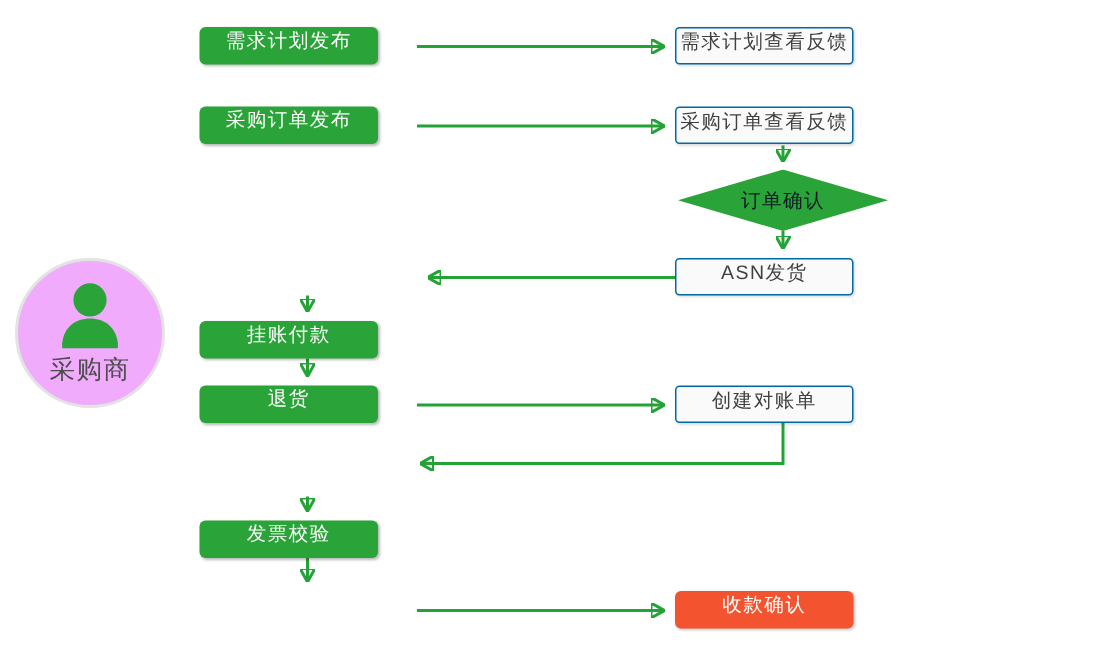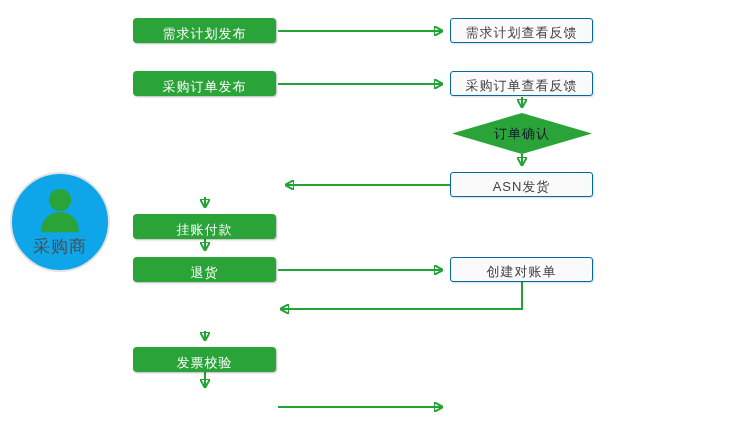--- a/index.html
+++ b/index.html
@@ -4,37 +4,37 @@
 <style>
   html,body{margin:0;padding:0;background:#ffffff;}
   body{font-family:"Liberation Sans","DejaVu Sans",sans-serif;}
   .stage{position:relative;width:731px;height:436px;background:#ffffff;overflow:hidden;}
 
   
   .connectors{position:absolute;left:0;top:0;width:731px;height:436px;pointer-events:none;}
   .connectors path{fill:none;stroke:#23a336;stroke-width:2;}
 
   
-  .node{position:absolute;width:143px;height:25px;display:flex;align-items:flex-end;justify-content:center;
+  .node{position:absolute;width:119px;height:25px;display:flex;align-items:flex-start;justify-content:center;
         font-size:13px;border-radius:4px;box-sizing:border-box;letter-spacing:1px;}
   .node.green{background:#2aa338;color:#ffffff;box-shadow:1px 1px 2px rgba(0,0,0,.28);}
   .node.red{background:#f3532e;color:#ffffff;box-shadow:1px 1px 2px rgba(0,0,0,.25);}
   .node.light{background:#fafafa;color:#3f3f3f;border:1px solid #0369a1;border-radius:3px;
               box-shadow:1px 1px 2px rgba(0,0,0,.14);}
 
   
   .diamond{position:absolute;}
   .diamond svg{position:absolute;left:0;top:0;width:100%;height:100%;}
   .diamond .dlabel{position:absolute;left:0;top:0;width:100%;height:100%;display:flex;align-items:center;
                    justify-content:center;font-size:13px;letter-spacing:1px;}
   .diamond.green .dlabel{color:#0f172a;}
   .diamond.gray .dlabel{color:#3f3f3f;}
 
   
-  .actor{position:absolute;width:100px;height:100px;border-radius:50%;background:#0ea5e9;
+  .actor{position:absolute;width:100px;height:100px;border-radius:50%;background:#f0abfc;
          border:2px solid #e3e3e3;box-sizing:border-box;display:flex;flex-direction:column;
          align-items:center;justify-content:center;}
   .actor-icon{display:block;margin-top:2px;}
   .actor-label{font-size:17px;color:#4c4c4c;margin-top:1px;letter-spacing:1px;}
 </style>
 </head>
 <body>
 
 <div class="stage">
 
@@ -79,20 +79,23 @@
   </div>
   <div class="node light" style="left:450px;top:71px">
     <span>采购订单查看反馈</span>
   </div>
   <div class="node light" style="left:450px;top:172px">
     <span>ASN发货</span>
   </div>
   <div class="node light" style="left:450px;top:257px">
     <span>创建对账单</span>
   </div>
+  <div class="node red" style="left:450px;top:394px">
+    <span>收款确认</span>
+  </div>
 
   <div class="diamond green" style="left:452px;top:113px;width:140px;height:41px">
     <svg viewBox="0 0 140 41" preserveAspectRatio="none">
       <polygon points="70,0 140,20.5 70,41 0,20.5" fill="#2aa338"></polygon>
     </svg>
     <span class="dlabel">订单确认</span>
   </div>
 
 
   <div class="actor" style="left:10px;top:172px">

